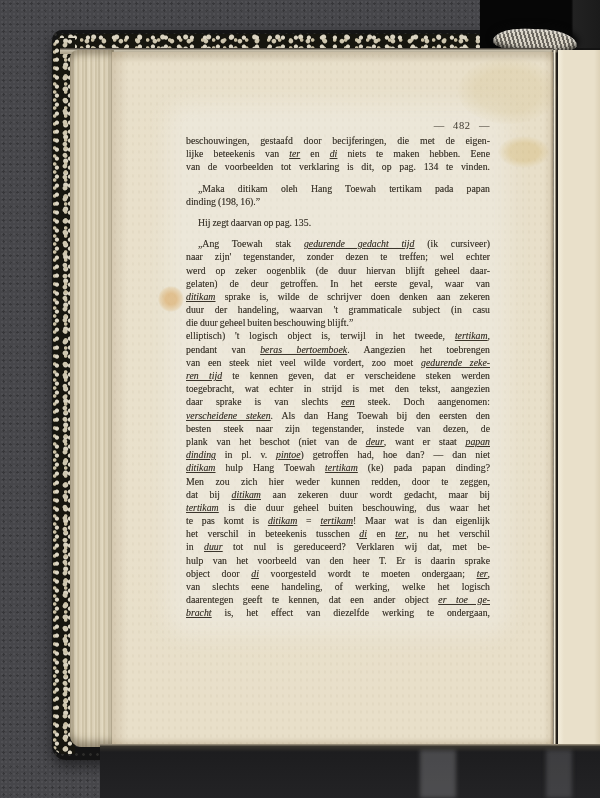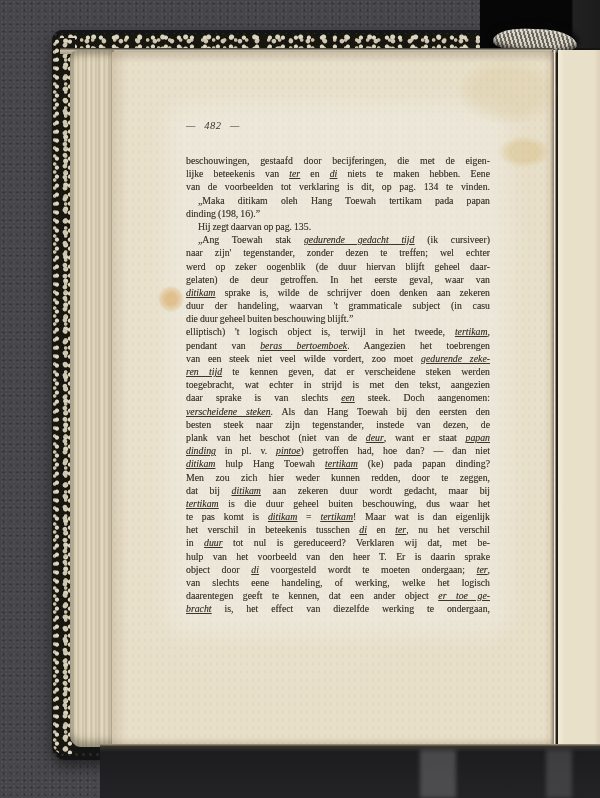--- a/index.html
+++ b/index.html
@@ -92,36 +92,35 @@
   .bottom-shadow{
     position:absolute;left:100px;top:744px;width:500px;height:54px;
     background:linear-gradient(180deg,#8e8572 0 1px,#3a372f 2px,#1d1d1f 8px,#232325);
   }
   .reflect{position:absolute;top:6px;height:48px;filter:blur(2px);}
   .reflect-1{left:320px;width:36px;background:rgba(175,175,180,.30);}
   .reflect-2{left:446px;width:26px;background:rgba(160,160,165,.25);}
 
   .page-header{
     position:absolute;left:186px;top:120px;width:304px;
-    text-align:left;font-size:10.5px;letter-spacing:.6px;word-spacing:5px;
+    text-align:right;font-size:10.5px;letter-spacing:.6px;word-spacing:5px;
     color:var(--text-color,#3b352b);
-    font-style:italic;
   }
   .text-block{
-    position:absolute;left:186px;top:154px;width:304px;
+    position:absolute;left:186px;top:134px;width:304px;
     font-size:9.8px;color:var(--text-color,#3b352b);
     word-spacing:-0.5px;
     text-shadow:0 0 .5px rgba(59,53,43,.55);
   }
   .tline{
     height:13.19px;line-height:13.19px;overflow:hidden;
     text-align:justify;text-align-last:justify;
   }
   .tline.nj{text-align:left;text-align-last:left;}
-  .tline.ind{padding-left:12px;}
+  .tline.ind{padding-left:12px;margin-top:8px;}
   .it{font-style:italic;text-decoration:underline;}
 </style>
 </head>
 <body>
 
 <div class="scene">
   <div class="cover"></div>
   <div class="marble marble-top"></div>
   <div class="marble marble-left"></div>
   <div class="spine-gap"></div>

